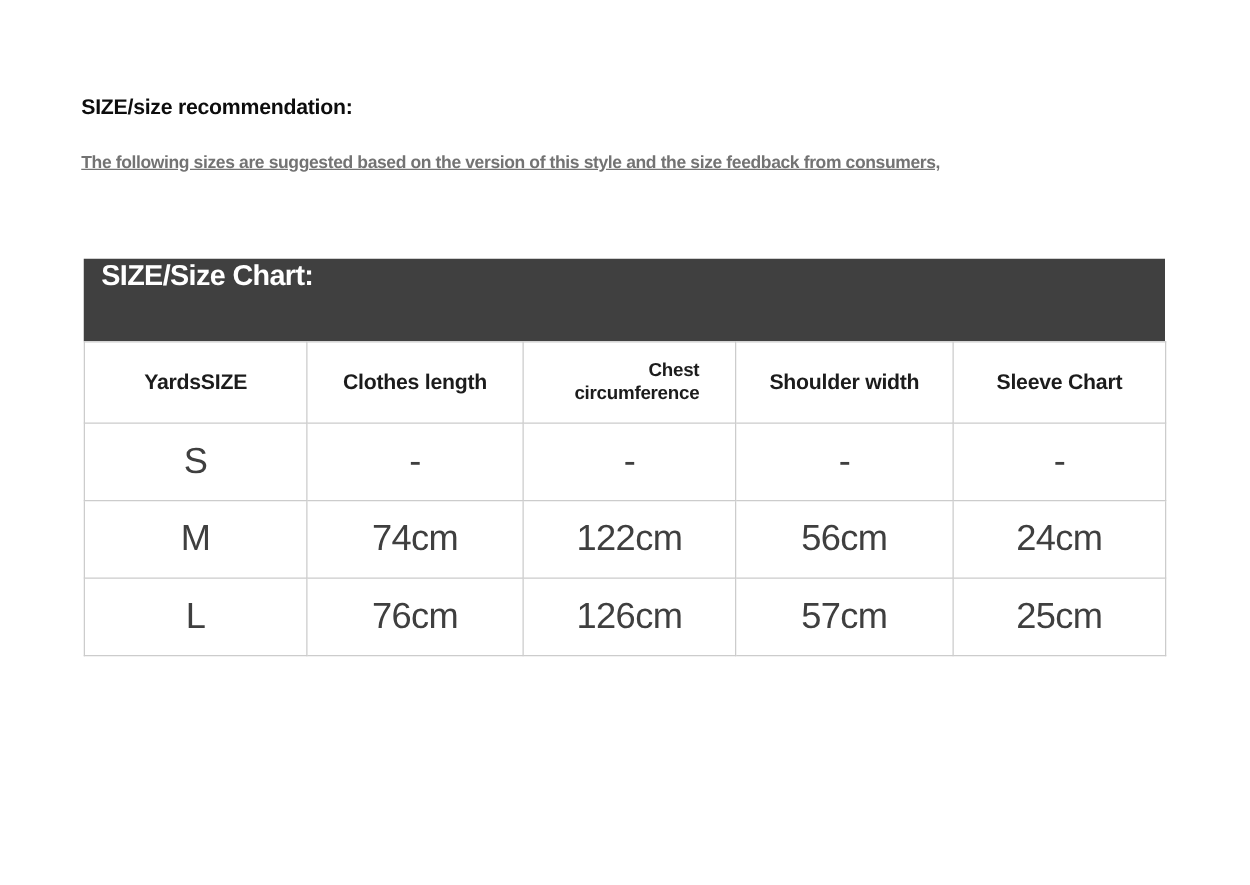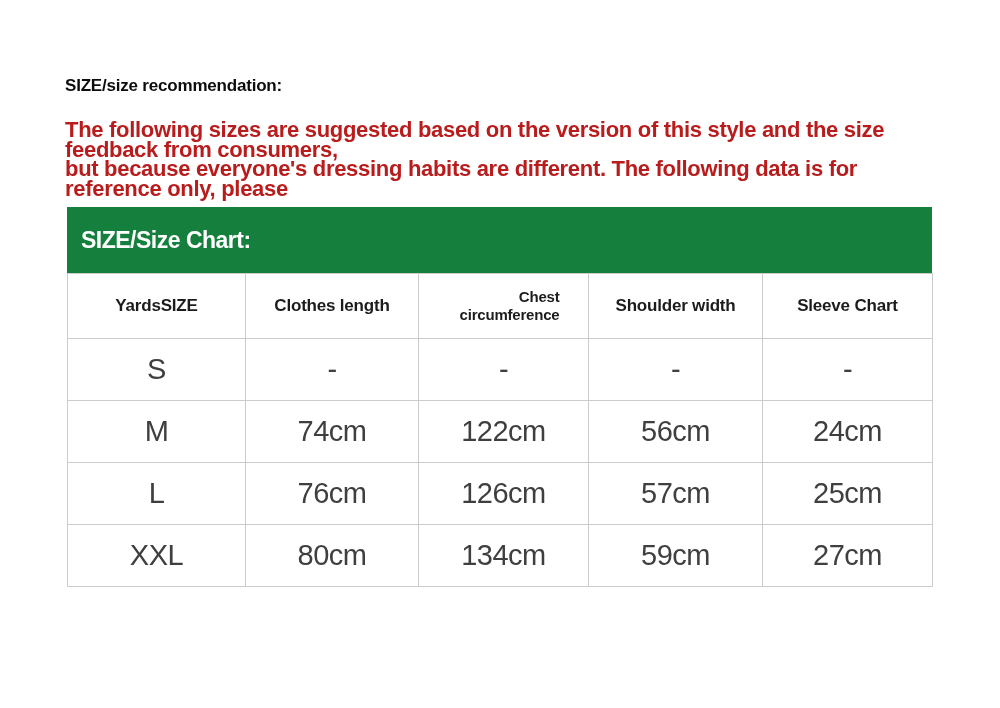--- a/index.html
+++ b/index.html
@@ -23,35 +23,36 @@
     font-size: 17px;
     font-weight: bold;
     color: #0d0d0d;
     letter-spacing: -0.2px;
   }
   .intro {
     position: absolute;
     left: 65px;
     top: 120px;
     width: 875px;
-    font-size: 22px;
+    font-size: 14px;
     font-weight: bold;
-    color: #b91c1c;
+    color: #737373;
     line-height: 19.5px;
     letter-spacing: -0.3px;
+    text-decoration: underline;
   }
   .banner {
     position: absolute;
     left: 67px;
     top: 207px;
     width: 865px;
     height: 66px;
-    background: #15803d;
+    background: #404040;
     display: flex;
-    align-items: center;
+    align-items: flex-start;
     box-sizing: border-box;
     padding-left: 14px;
   }
   .banner-title {
     color: #ffffff;
     font-size: 23px;
     font-weight: bold;
     letter-spacing: -0.5px;
   }
   table.size-table {
@@ -94,21 +95,20 @@
 </style>
 </head>
 <body>
 
 <div class="page">
 
   <h1 class="heading">SIZE/size recommendation:</h1>
 
   <div class="intro">
     <div>The following sizes are suggested based on the version of this style and the size feedback from consumers,</div>
-    <div>but because everyone's dressing habits are different. The following data is for reference only, please</div>
   </div>
 
   <div class="banner">
     <span class="banner-title">SIZE/Size Chart:</span>
   </div>
 
   <table class="size-table">
     <colgroup>
       <col style="width:178px">
       <col style="width:173px">
@@ -140,23 +140,16 @@
         <td>56cm</td>
         <td>24cm</td>
       </tr>
       <tr>
         <td>L</td>
         <td>76cm</td>
         <td>126cm</td>
         <td>57cm</td>
         <td>25cm</td>
       </tr>
-      <tr>
-        <td>XXL</td>
-        <td>80cm</td>
-        <td>134cm</td>
-        <td>59cm</td>
-        <td>27cm</td>
-      </tr>
     </tbody>
   </table>
 
 </div>
 
 </body></html>

